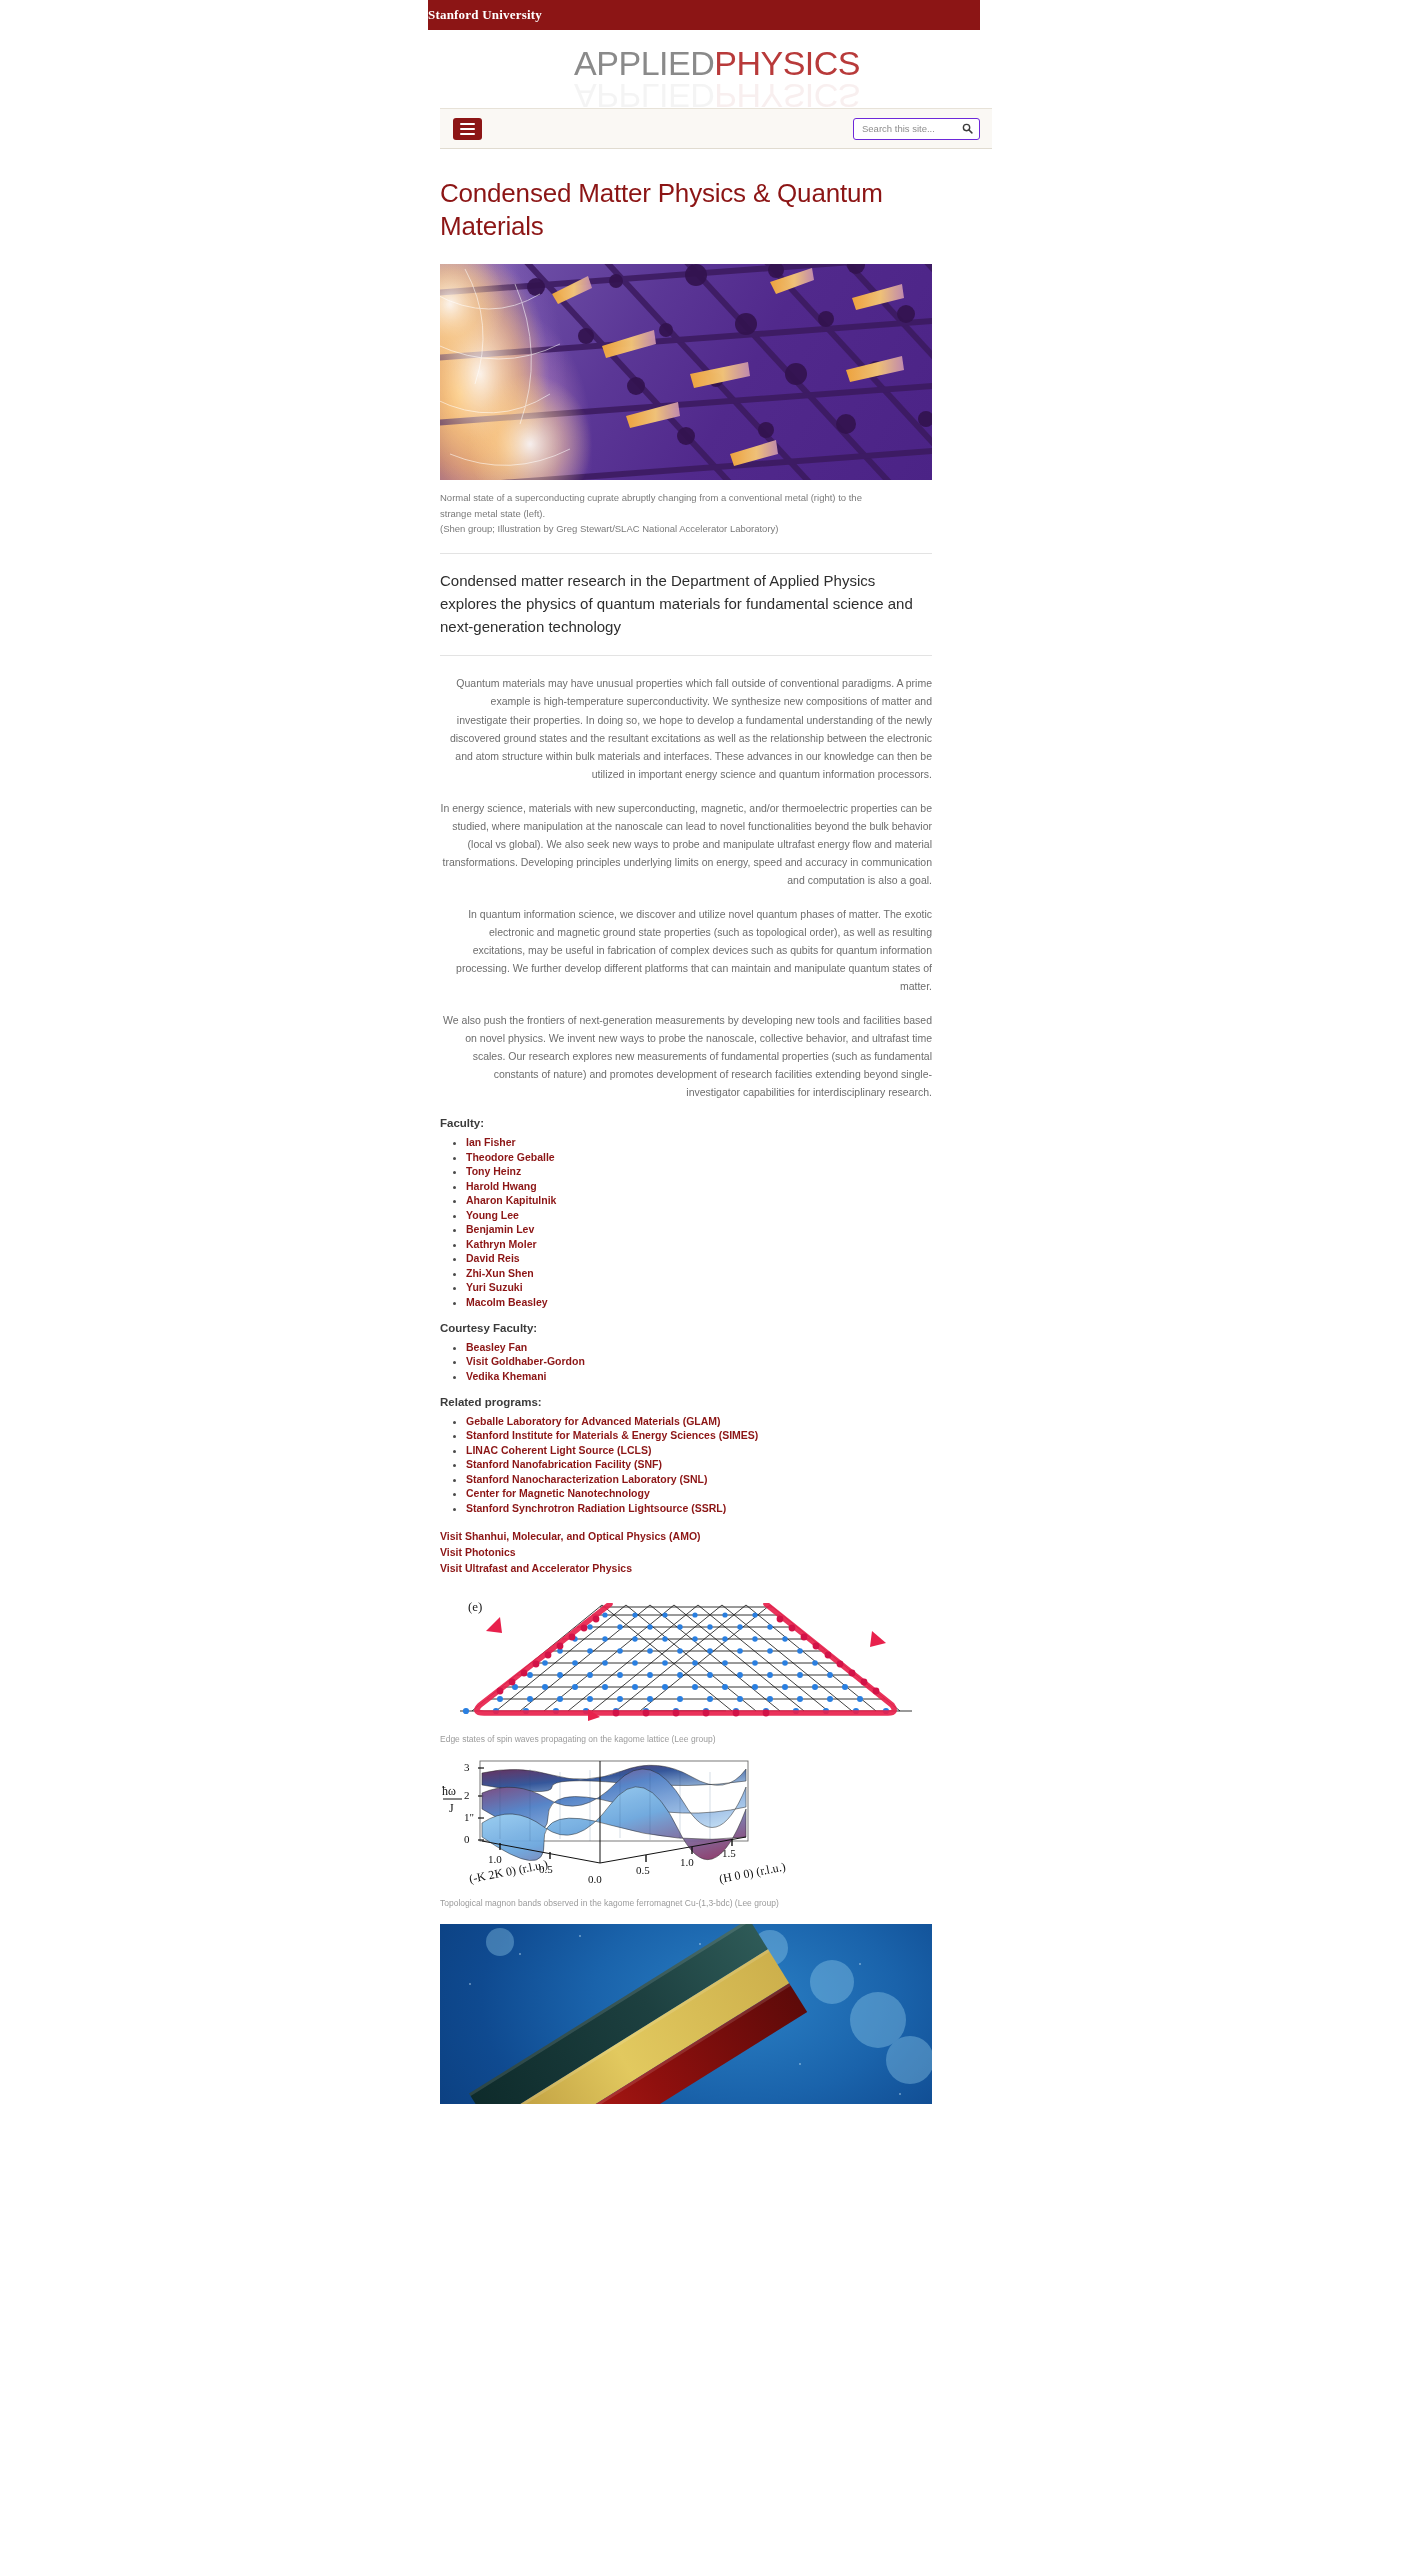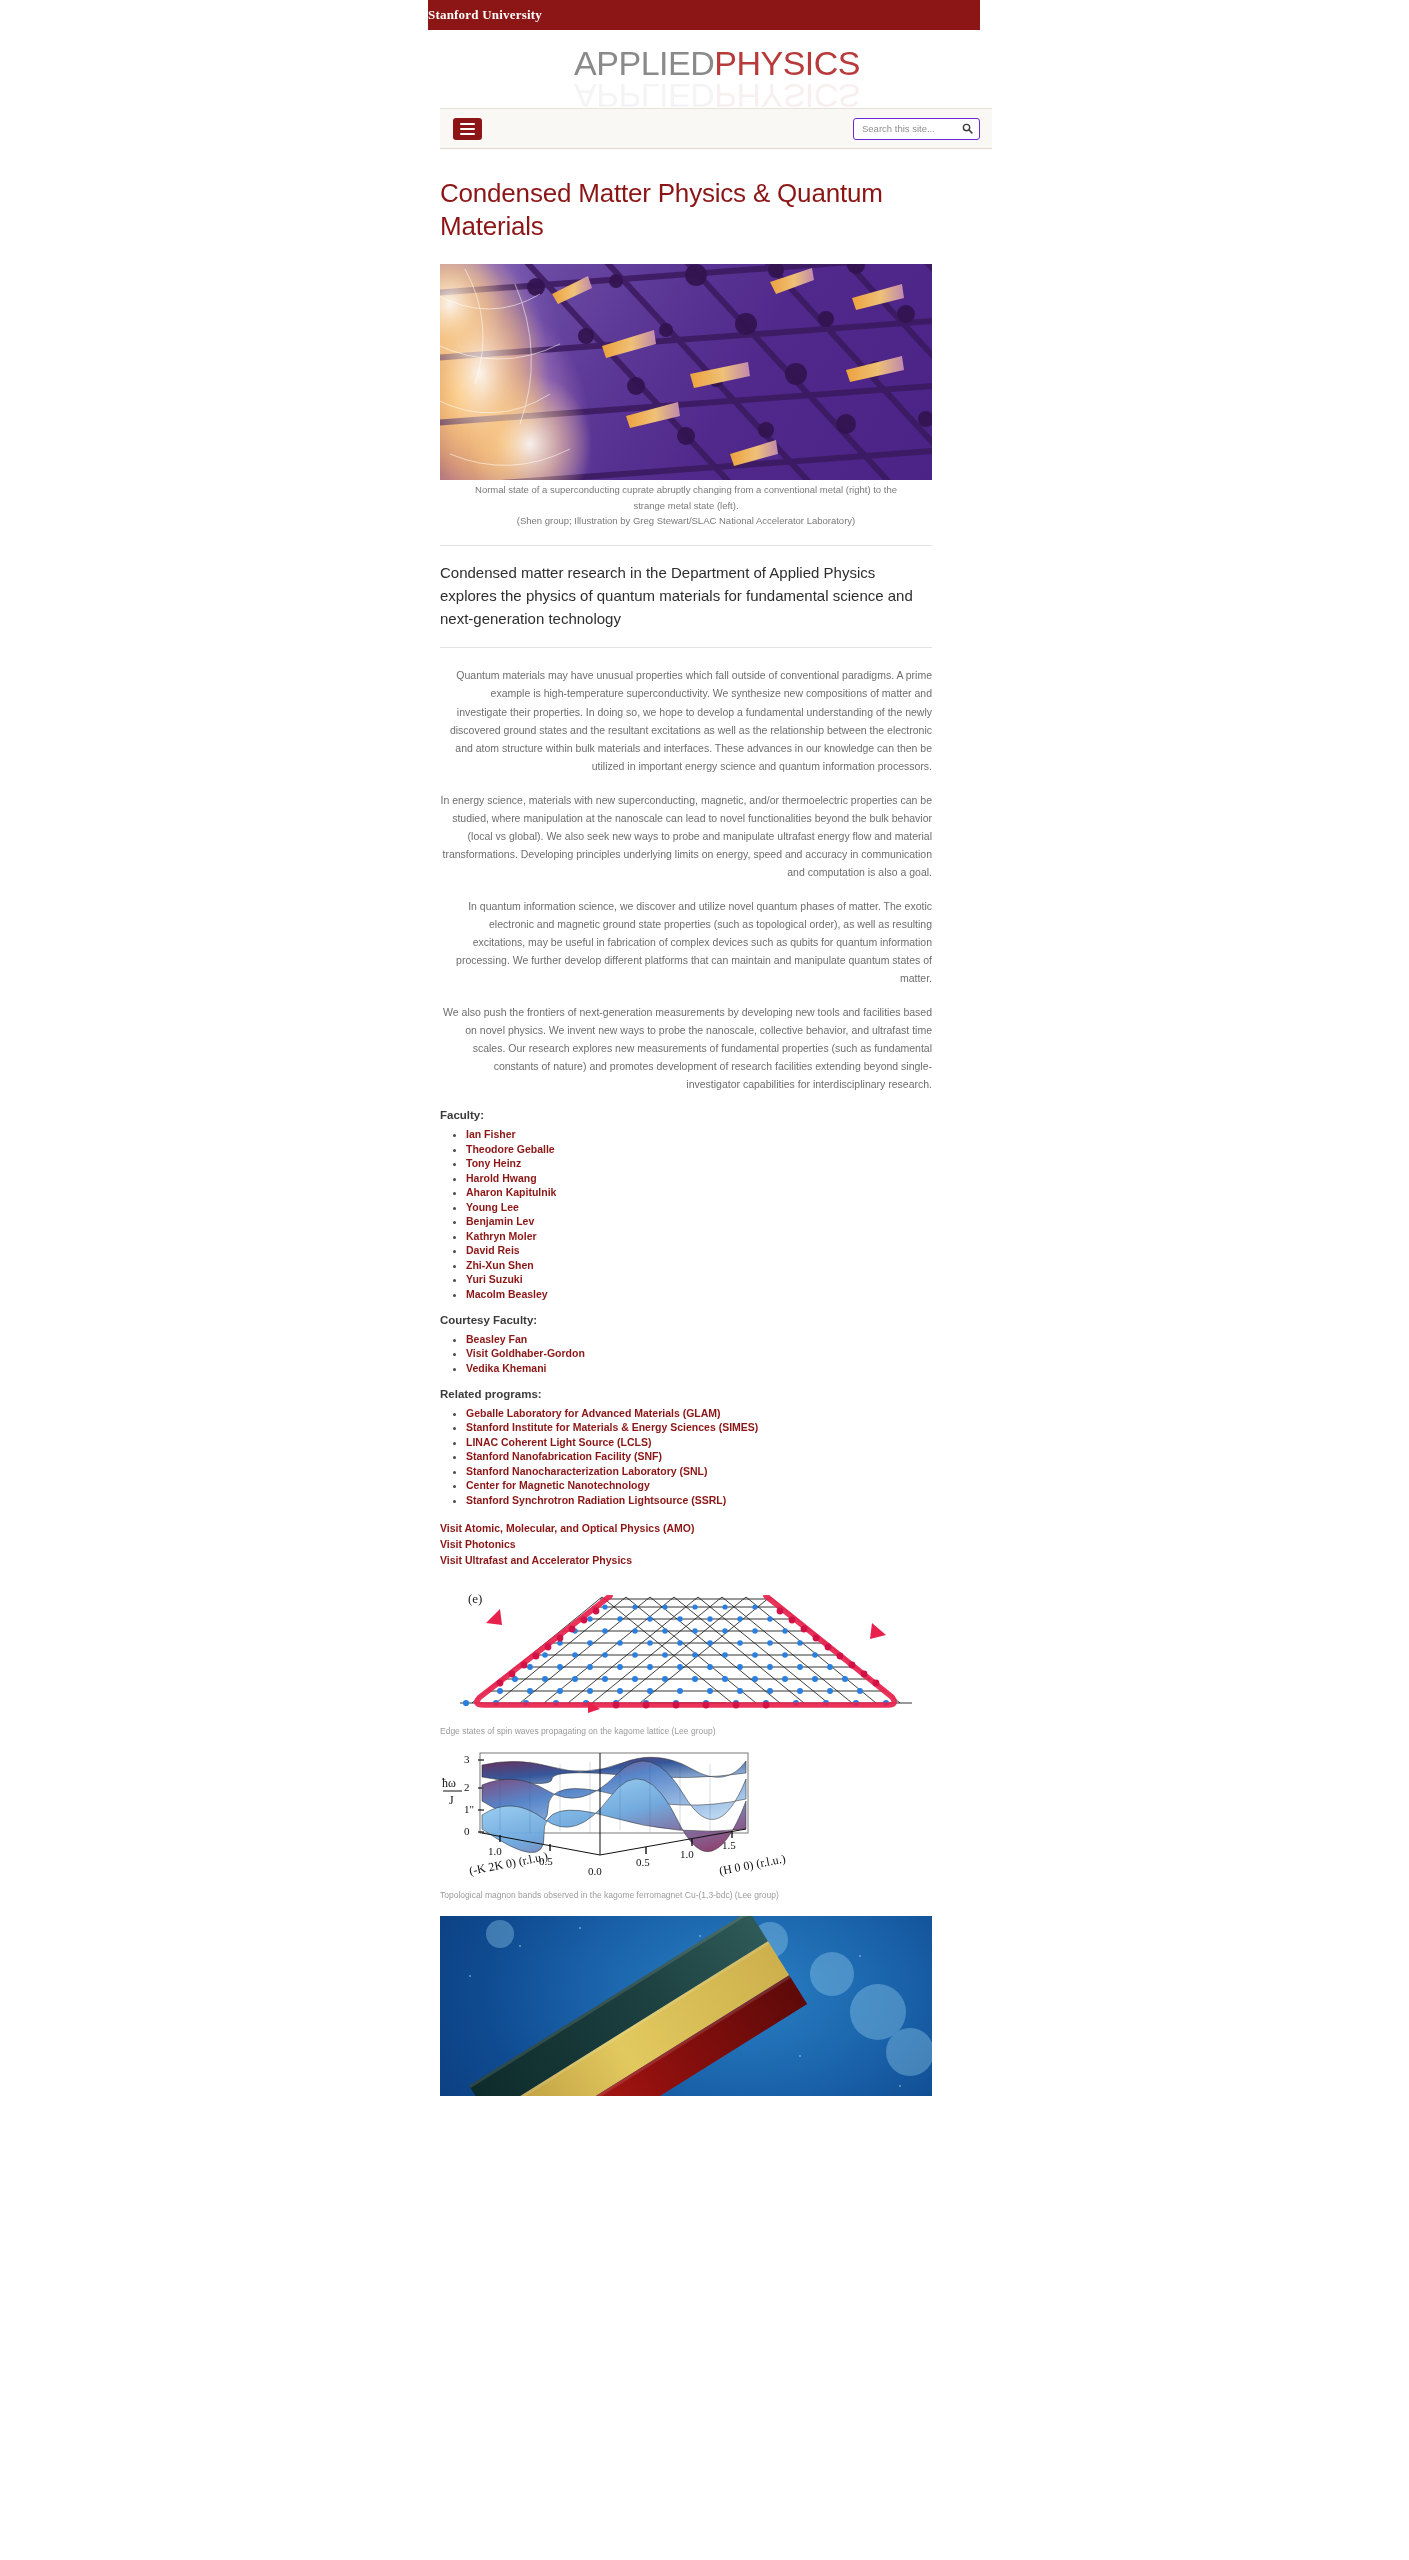--- a/index.html
+++ b/index.html
@@ -126,22 +126,22 @@
     position: absolute; inset: 0;
     background:
       radial-gradient(ellipse 150px 260px at 4% 60%, rgba(255,190,90,.95) 0%, rgba(255,170,70,.55) 28%, rgba(150,110,190,.25) 58%, rgba(0,0,0,0) 72%),
       radial-gradient(ellipse 120px 200px at 14% 85%, rgba(255,205,120,.85) 0%, rgba(220,160,200,.35) 45%, rgba(0,0,0,0) 70%),
       radial-gradient(ellipse 110px 170px at 0% 18%, rgba(255,220,150,.8) 0%, rgba(190,150,210,.3) 50%, rgba(0,0,0,0) 75%),
       linear-gradient(120deg, #7a5fb0 0%, #6a4aa3 18%, #5b3796 38%, #51298c 60%, #4b2386 100%);
   }
   .hero-lat { position: absolute; inset: 0; }
   .hero-caption {
     width: 492px;
-    margin-top: 2px;
-    text-align: center;
+    margin-top: 10px;
+    text-align: left;
     color: #7a7a7a;
     font-size: 9.5px;
     line-height: 1.65;
   }
   .hero-divider {
     width: 492px;
     border: 0; border-top: 1px solid #e3e3e3;
     margin: 16px 0 0 0;
   }
 
@@ -411,21 +411,21 @@
       <li><span class="lnk">Geballe Laboratory for Advanced Materials (GLAM)</span></li>
       <li><span class="lnk">Stanford Institute for Materials &amp; Energy Sciences (SIMES)</span></li>
       <li><span class="lnk">LINAC Coherent Light Source (LCLS)</span></li>
       <li><span class="lnk">Stanford Nanofabrication Facility (SNF)</span></li>
       <li><span class="lnk">Stanford Nanocharacterization Laboratory (SNL)</span></li>
       <li><span class="lnk">Center for Magnetic Nanotechnology</span></li>
       <li><span class="lnk">Stanford Synchrotron Radiation Lightsource (SSRL)</span></li>
     </ul>
 
     <div class="visit-links">
-      <a>Visit Atomic, Molecular, and Optical Physics (AMO)</a>
+      <a>Visit Shanhui, Molecular, and Optical Physics (AMO)</a>
       <a>Visit Photonics</a>
       <a>Visit Ultrafast and Accelerator Physics</a>
     </div>
 
     <div class="fig-kagome">
       <span class="fig-label-e">(e)</span>
       <svg width="492" height="120" viewBox="0 0 492 120">
         <g stroke="#111" stroke-width="1" fill="none" opacity=".85">
           <path d="M 20 108 L 472 108"></path>
           <path d="M 47 96 L 445 96"></path>

